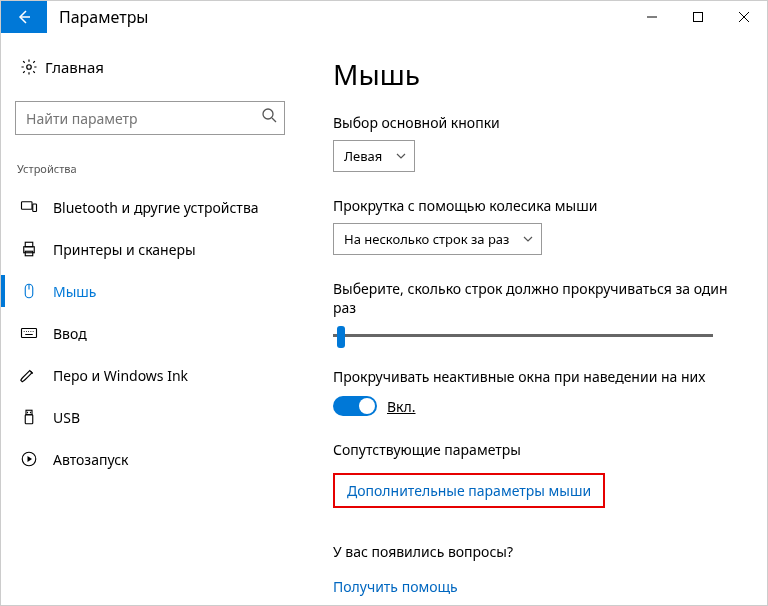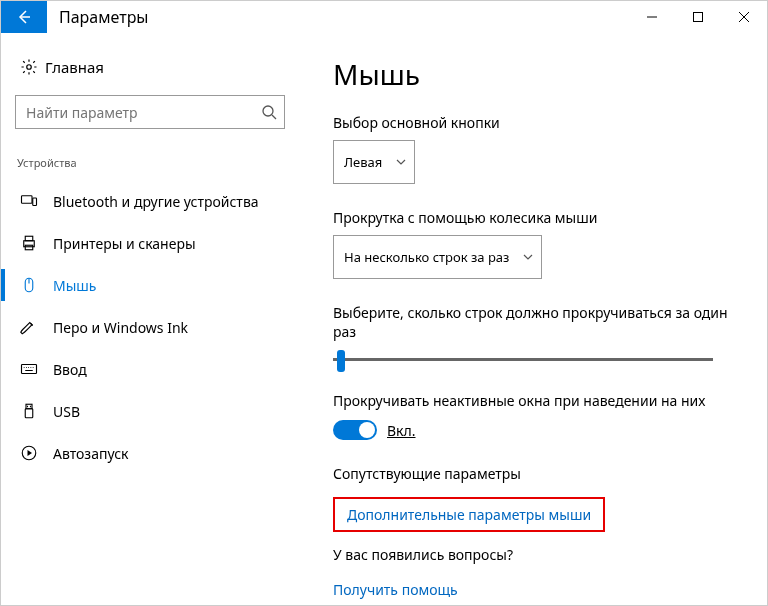--- a/index.html
+++ b/index.html
@@ -9,47 +9,47 @@
   .titlebar .back { width: 46px; background: #0078d7; display: flex; align-items: center; justify-content: center; color: #fff; }
   .titlebar .title { flex: 1; display: flex; align-items: center; padding-left: 12px; font-size: 16px; color: #000; }
   .titlebar .win-btn { width: 46px; display: flex; align-items: center; justify-content: center; font-size: 12px; color: #000; }
   .titlebar .win-btn svg { stroke: #000; }
 
   .content { display: flex; height: calc(100% - 32px); }
 
   .sidebar { width: 298px; padding: 18px 14px 0 14px; }
   .home-row { display: flex; align-items: center; gap: 6px; padding: 6px 4px 12px 4px; font-size: 15px; }
   .search-wrap { position: relative; margin-top: 6px; }
-  .search-input { width: 100%; height: 34px; border: 1px solid #999; padding: 0 34px 0 10px; font-size: 14px; outline: none; }
+  .search-input { width: 100%; height: 34px; border: 1px solid #999; padding: 0 34px 0 10px; font-size: 14px; outline: none; margin-top: 6px; }
   .search-icon { position: absolute; right: 8px; top: 50%; transform: translateY(-50%); color: #666; }
   .category-label { margin-top: 26px; font-size: 11px; color: #555; padding-left: 2px; }
   .nav { margin-top: 10px; }
   .nav-item { display: flex; align-items: center; gap: 14px; height: 42px; padding: 0 4px; font-size: 14px; cursor: default; position: relative; }
   .nav-item.active { color: #0078d7; }
   .nav-item.active::before { content:""; position:absolute; left:-14px; top:5px; bottom:5px; width:4px; background:#0078d7; }
   .nav-icon { width: 20px; height: 20px; display: flex; align-items: center; justify-content: center; }
 
   .main { flex: 1; padding: 22px 28px 0 34px; }
   .main h1 { font-size: 28px; font-weight: 400; margin-bottom: 20px; }
   .setting-label { font-size: 14px; margin-bottom: 8px; }
-  .select-box { display: inline-flex; align-items: center; height: 44px; border: 1px solid #999; padding: 0 8px 0 10px; font-size: 13px; gap: 14px; margin-bottom: 24px; }
+  .select-box { display: inline-flex; align-items: center; height: 32px; border: 1px solid #999; padding: 0 8px 0 10px; font-size: 13px; gap: 14px; margin-bottom: 24px; }
   .select-box.wide { min-width: 190px; }
   .chev { width: 10px; height: 10px; }
   .slider-wrap { margin: 8px 0 22px 0; }
   .slider { position: relative; width: 380px; height: 20px; }
   .slider-track { position: absolute; top: 9px; left: 0; right: 0; height: 3px; background: #666; }
   .slider-thumb { position: absolute; top: 1px; left: 4px; width: 8px; height: 22px; background: #0078d7; border-radius: 3px; }
   .toggle-row { display: flex; align-items: center; gap: 10px; margin: 10px 0 24px 0; text-decoration: underline; }
   .toggle { width: 44px; height: 20px; border-radius: 10px; background: #0078d7; position: relative; }
   .toggle::after { content:""; position:absolute; right:2px; top:2px; width:16px; height:16px; background:#fff; border-radius:50%; }
   .toggle-label { font-size: 14px; }
   .subhead { font-size: 14px; font-weight: 400; margin-bottom: 14px; }
   .link { color: #0067c0; font-size: 14px; cursor: pointer; }
-  .link.highlighted { display: inline-block; border: 2px solid #e60000; padding: 6px 12px; margin-bottom: 13px; }
-  .q-section { margin-top: 0; }
+  .link.highlighted { display: inline-block; border: 2px solid #e60000; padding: 6px 12px; margin-bottom: 26px; }
+  .q-section { margin-top: 8px; }
 
   svg { display: block; }
 </style>
 </head>
 <body>
 
 <div class="titlebar">
   <div class="back">
     <svg width="16" height="16" viewBox="0 0 16 16">
         <path d="M10 2 L4 8 L10 14" fill="none" stroke="#fff" stroke-width="1.5"></path>
@@ -120,34 +120,34 @@
           <svg width="18" height="18" viewBox="0 0 24 24" fill="none" stroke="#0078d7" stroke-width="1.5">
               <rect x="7" y="3" width="10" height="18" rx="5"></rect>
               <path d="M12 3v7"></path>
             </svg>
         </span>
         <span>Мышь</span>
       </div>
       <div class="nav-item">
         <span class="nav-icon">
           <svg width="18" height="18" viewBox="0 0 24 24" fill="none" stroke="#000" stroke-width="1.5">
+              <rect x="2" y="6" width="20" height="12" rx="1"></rect>
+              <path d="M5 10h1M8 10h1M11 10h1M14 10h1M17 10h1M7 14h10"></path>
+            </svg>
+        </span>
+        <span>Ввод</span>
+      </div>
+      <div class="nav-item">
+        <span class="nav-icon">
+          <svg width="18" height="18" viewBox="0 0 24 24" fill="none" stroke="#000" stroke-width="1.5">
               <path d="M3 21s2-1 4-3 9-9 9-9l-3-3s-7 7-9 9-3 4-3 4l2 2z"></path>
               <path d="M14 7l3 3"></path>
             </svg>
         </span>
         <span>Перо и Windows Ink</span>
-      </div>
-      <div class="nav-item">
-        <span class="nav-icon">
-          <svg width="18" height="18" viewBox="0 0 24 24" fill="none" stroke="#000" stroke-width="1.5">
-              <rect x="2" y="6" width="20" height="12" rx="1"></rect>
-              <path d="M5 10h1M8 10h1M11 10h1M14 10h1M17 10h1M7 14h10"></path>
-            </svg>
-        </span>
-        <span>Ввод</span>
       </div>
       <div class="nav-item">
         <span class="nav-icon">
           <svg width="18" height="18" viewBox="0 0 24 24" fill="none" stroke="#000" stroke-width="1.5">
               <rect x="8" y="3" width="8" height="6"></rect>
               <rect x="7" y="9" width="10" height="12" rx="1"></rect>
               <path d="M10 5v2M14 5v2"></path>
             </svg>
         </span>
         <span>USB</span>

